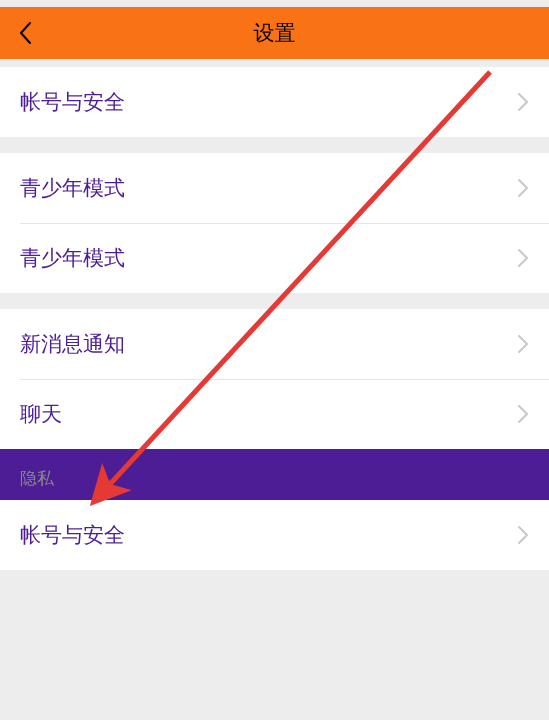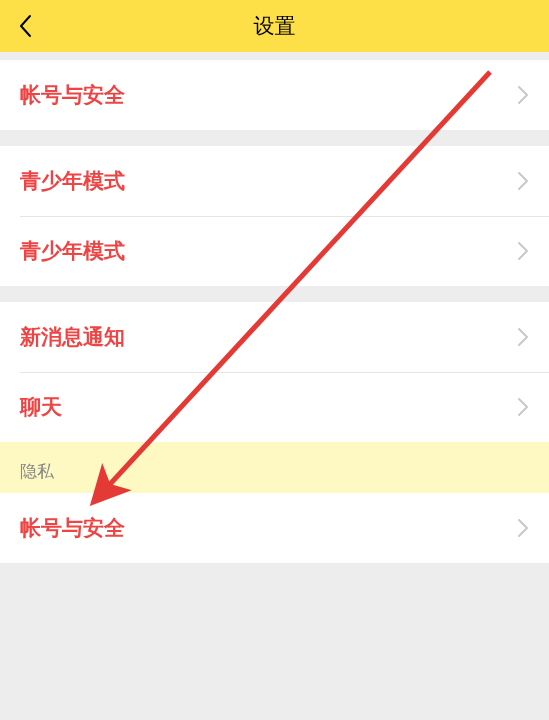--- a/index.html
+++ b/index.html
@@ -10,25 +10,26 @@
     body {
       width: 549px;
       height: 720px;
       background: #ededed;
       font-family: -apple-system, BlinkMacSystemFont, "PingFang SC", "Hiragino Sans GB", "Microsoft YaHei", sans-serif;
       overflow: hidden;
       position: relative;
     }
     .header {
       height: 52px;
-      background: #fde047;
+      background: #f97316;
       display: flex;
       align-items: center;
       justify-content: center;
       position: relative;
+      margin-top: 7px;
     }
     .back-btn {
       position: absolute;
       left: 10px;
       top: 50%;
       transform: translateY(-50%);
       width: 30px;
       height: 30px;
       display: flex;
       align-items: center;
@@ -67,37 +68,36 @@
       content: "";
       position: absolute;
       top: 0;
       left: 20px;
       right: 0;
       height: 1px;
       background: #e5e5e5;
     }
     .row-label {
       font-size: 21px;
-      color: #ef4444;
-      font-weight: bold;
+      color: #4c1d95;
     }
     .chevron {
       width: 12px;
       height: 20px;
       flex-shrink: 0;
     }
     .chevron svg {
       width: 100%;
       height: 100%;
     }
     .section-header {
       padding: 18px 20px 10px 20px;
       font-size: 17px;
       color: #888;
-      background: #fef9c3;
+      background: #4c1d95;
     }
     .arrow-overlay {
       position: absolute;
       pointer-events: none;
       top: 0;
       left: 0;
       width: 549px;
       height: 720px;
     }
   </style>

